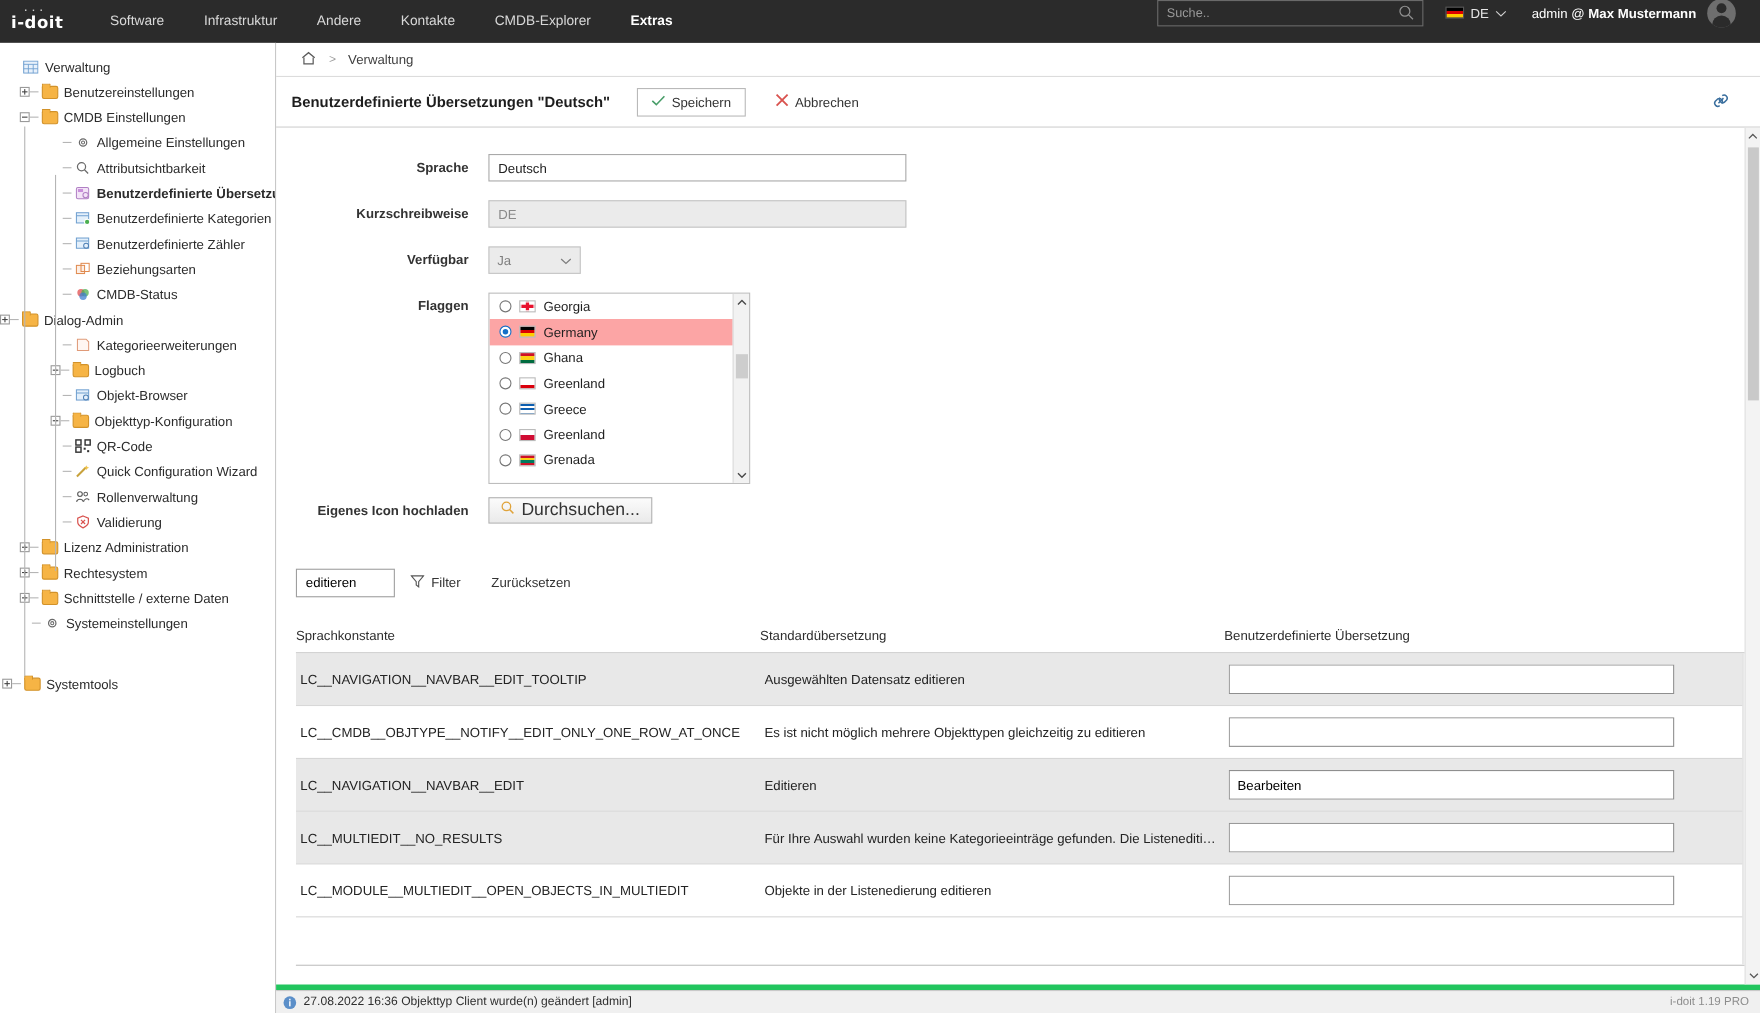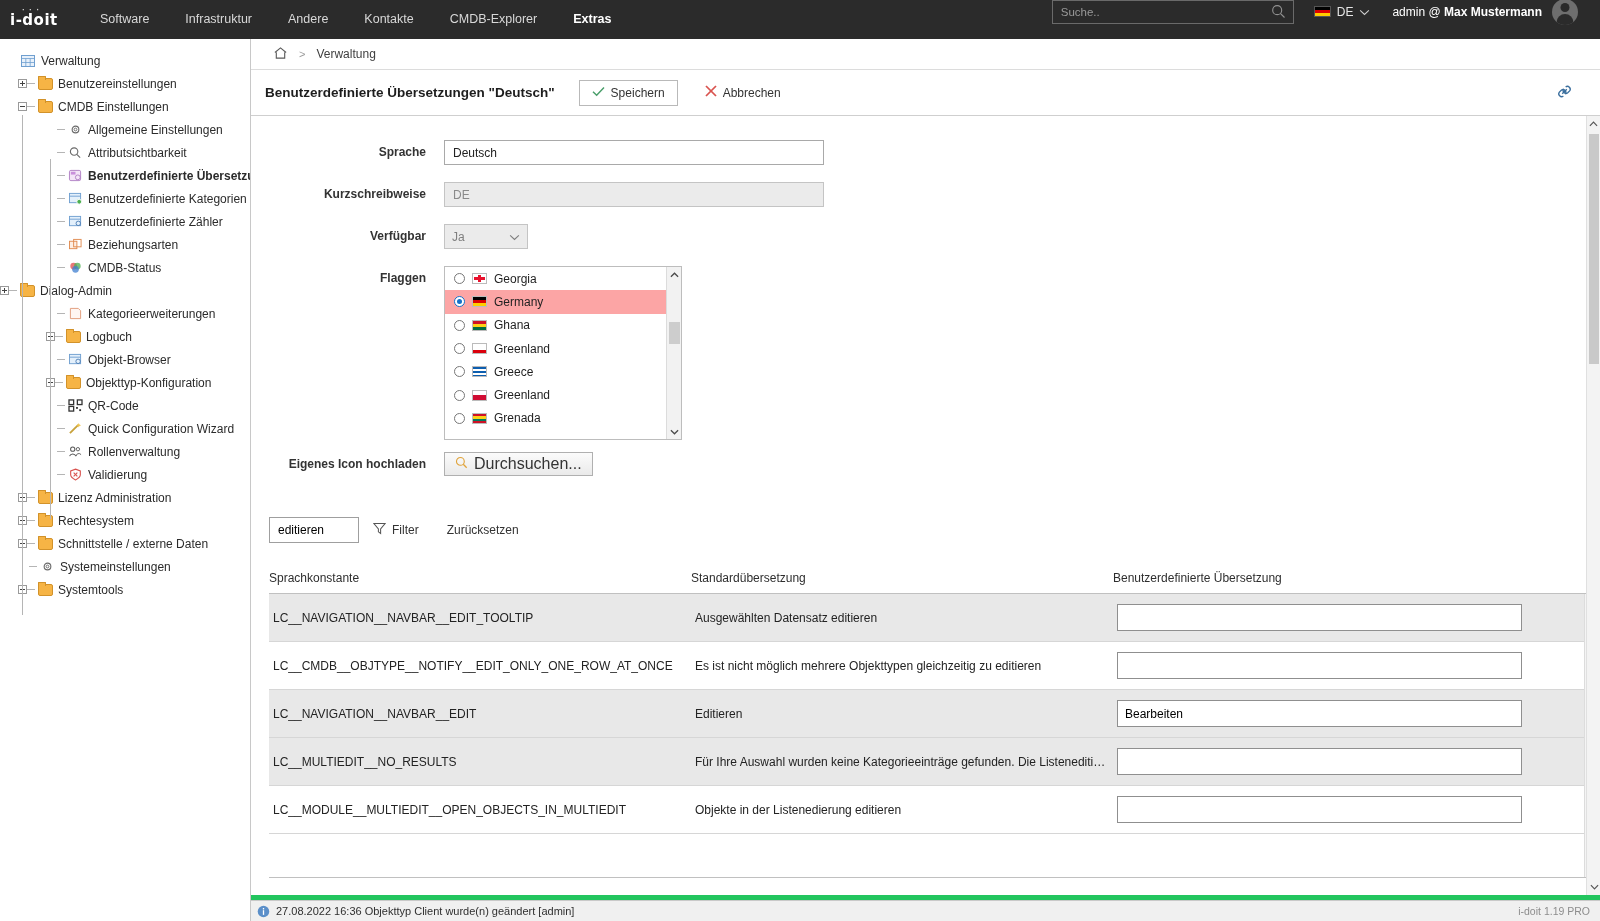--- a/index.html
+++ b/index.html
@@ -559,21 +559,21 @@
           <span class="spacer" style="width:11px"></span>
           <span class="hline"></span>
           <span class="ticon">
             <svg width="15" height="13" viewBox="0 0 16 14">
               <circle cx="8" cy="7" r="3.6" fill="none" stroke="#6a6a6a" stroke-width="1.2"></circle>
               <circle cx="8" cy="7" r="1.5" fill="none" stroke="#6a6a6a" stroke-width="1"></circle>
             </svg>
           </span>
           <span>Systemeinstellungen</span>
         </div>
-        <div class="tnode" style="padding-left: 18px;">
+        <div class="tnode" style="padding-left: 2px; margin-top: 32px;">
           <span class="expander plus"></span>
           <span class="hline"></span>
           <span class="ticon">
             <span class="folder"></span>
           </span>
           <span>Systemtools</span>
         </div>
       </div>
   <div class="vline" style="left: 22px; top: 76px; height: 500px;"></div>
       <div class="vline" style="left: 50px; top: 120px; height: 360px;"></div>

